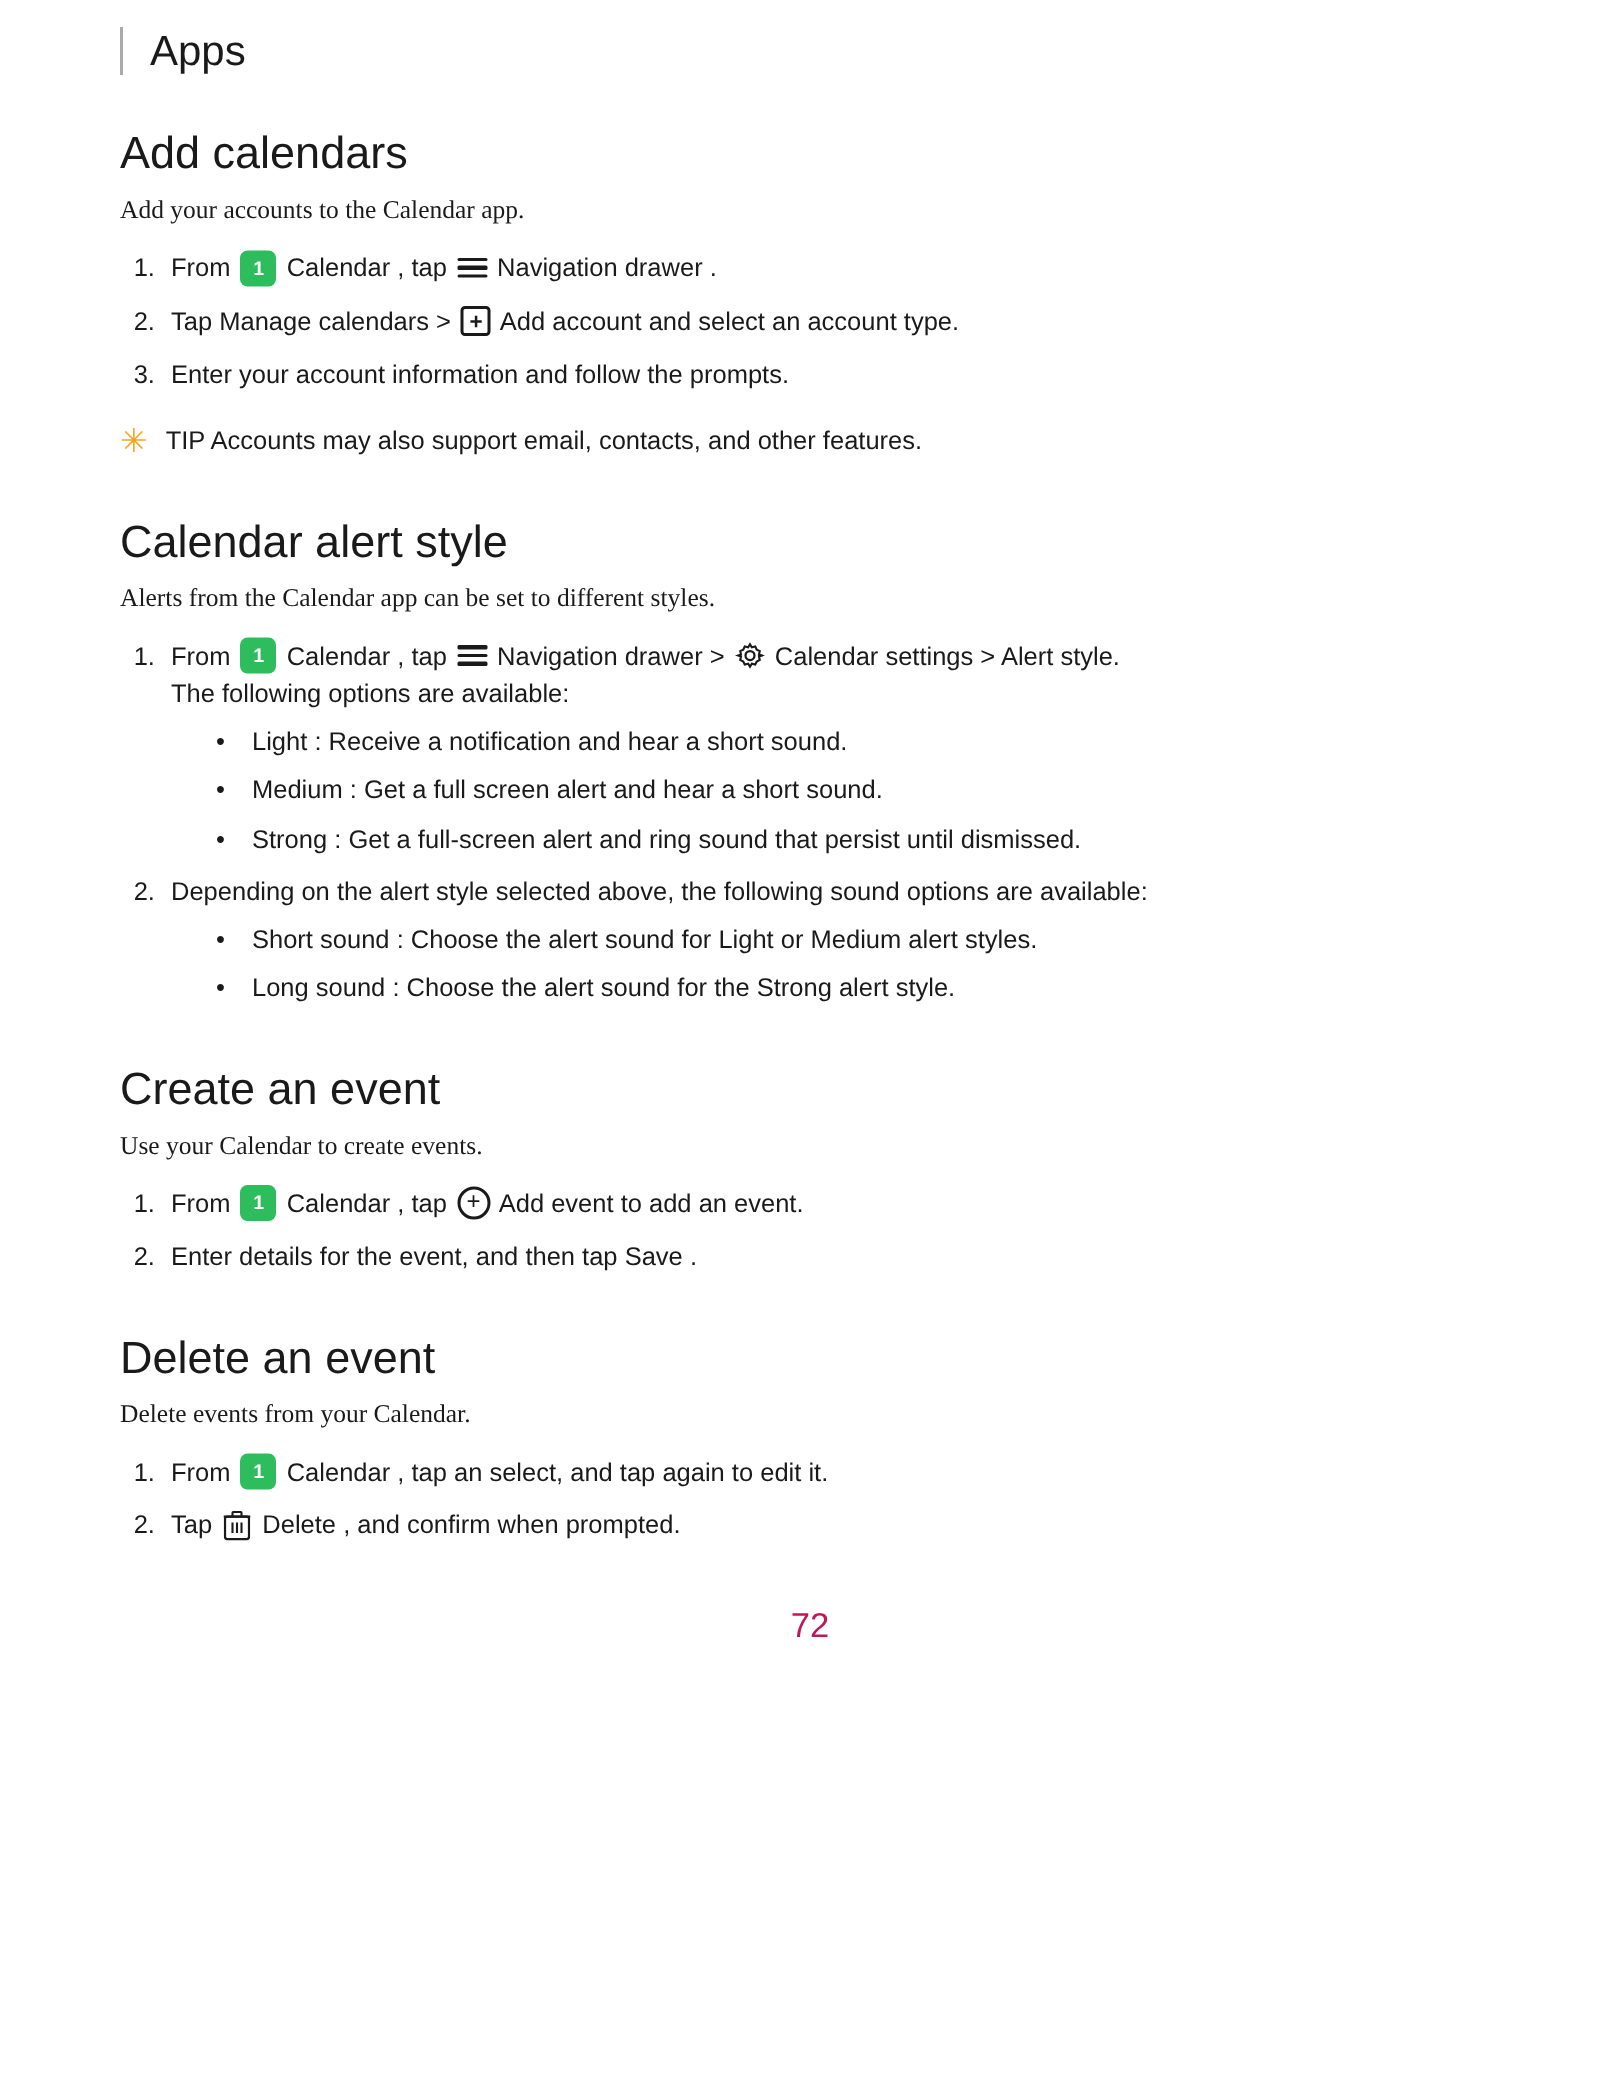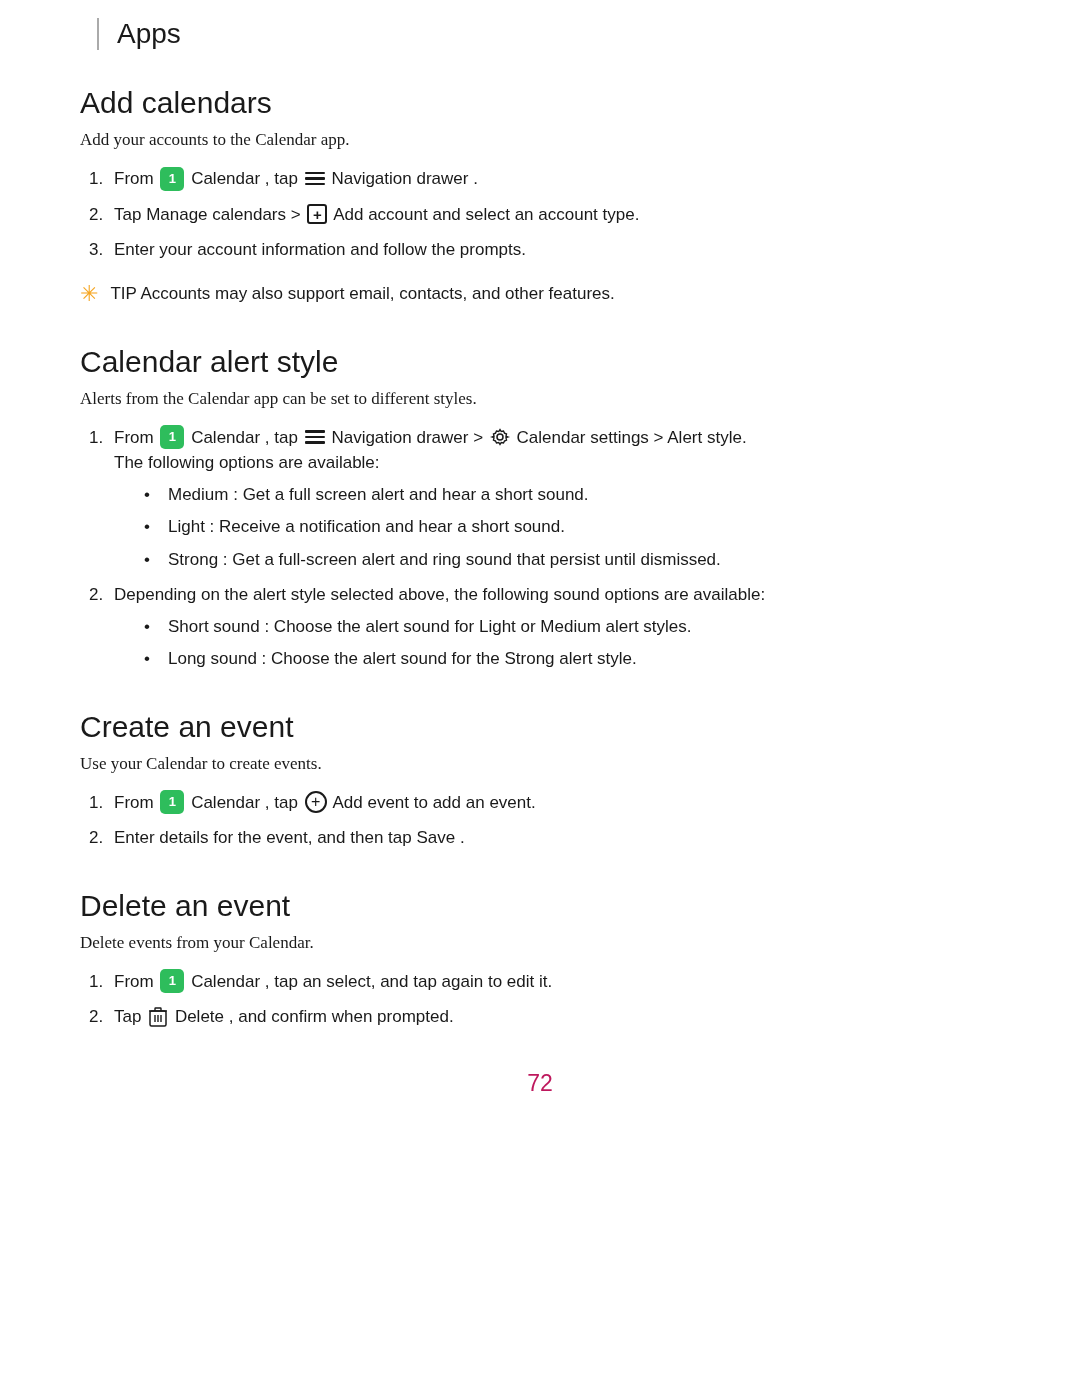--- a/index.html
+++ b/index.html
@@ -18,21 +18,20 @@
       min-height: 1397px;
       padding: 18px 80px 60px 80px;
       position: relative;
     }
 
     
     .page-header {
       border-left: 2px solid #aaaaaa;
       padding-left: 18px;
       margin-bottom: 36px;
-      margin-left: 17px;
     }
 
     .page-header-title {
       font-family: 'Arial', sans-serif;
       font-size: 28px;
       font-weight: 400;
       color: #1a1a1a;
     }
 
     
@@ -304,26 +303,26 @@
           <svg viewBox="0 0 20 20" width="20" height="20" xmlns="http://www.w3.org/2000/svg">
             <circle cx="10" cy="10" r="3" fill="none" stroke="#1a1a1a" stroke-width="1.5"></circle>
             <path d="M10 2.5 L11.2 4.5 L13.5 4 L14.5 6.1 L16.5 7 L16 9.3 L18 10 L16 10.7 L16.5 13 L14.5 14 L13.5 16 L11.2 15.5 L10 17.5 L8.8 15.5 L6.5 16 L5.5 14 L3.5 13 L4 10.7 L2 10 L4 9.3 L3.5 7 L5.5 6.1 L6.5 4 L8.8 4.5 Z" fill="none" stroke="#1a1a1a" stroke-width="1.4"></path>
           </svg>
         </span>
         <span class="bold"> Calendar settings &gt; Alert style.</span>
         <br>
         <span>The following options are available:</span>
         <ul class="bullet-list">
           <li>
+            <span class="bold">Light</span>
+            <span>: Receive a notification and hear a short sound.</span>
+          </li>
+          <li>
             <span class="bold">Medium</span>
             <span>: Get a full screen alert and hear a short sound.</span>
-          </li>
-          <li>
-            <span class="bold">Light</span>
-            <span>: Receive a notification and hear a short sound.</span>
           </li>
           <li>
             <span class="bold">Strong</span>
             <span>: Get a full-screen alert and ring sound that persist until dismissed.</span>
           </li>
         </ul>
       </li>
       <li>
         <span>Depending on the alert style selected above, the following sound options are available:</span>
         <ul class="bullet-list">

